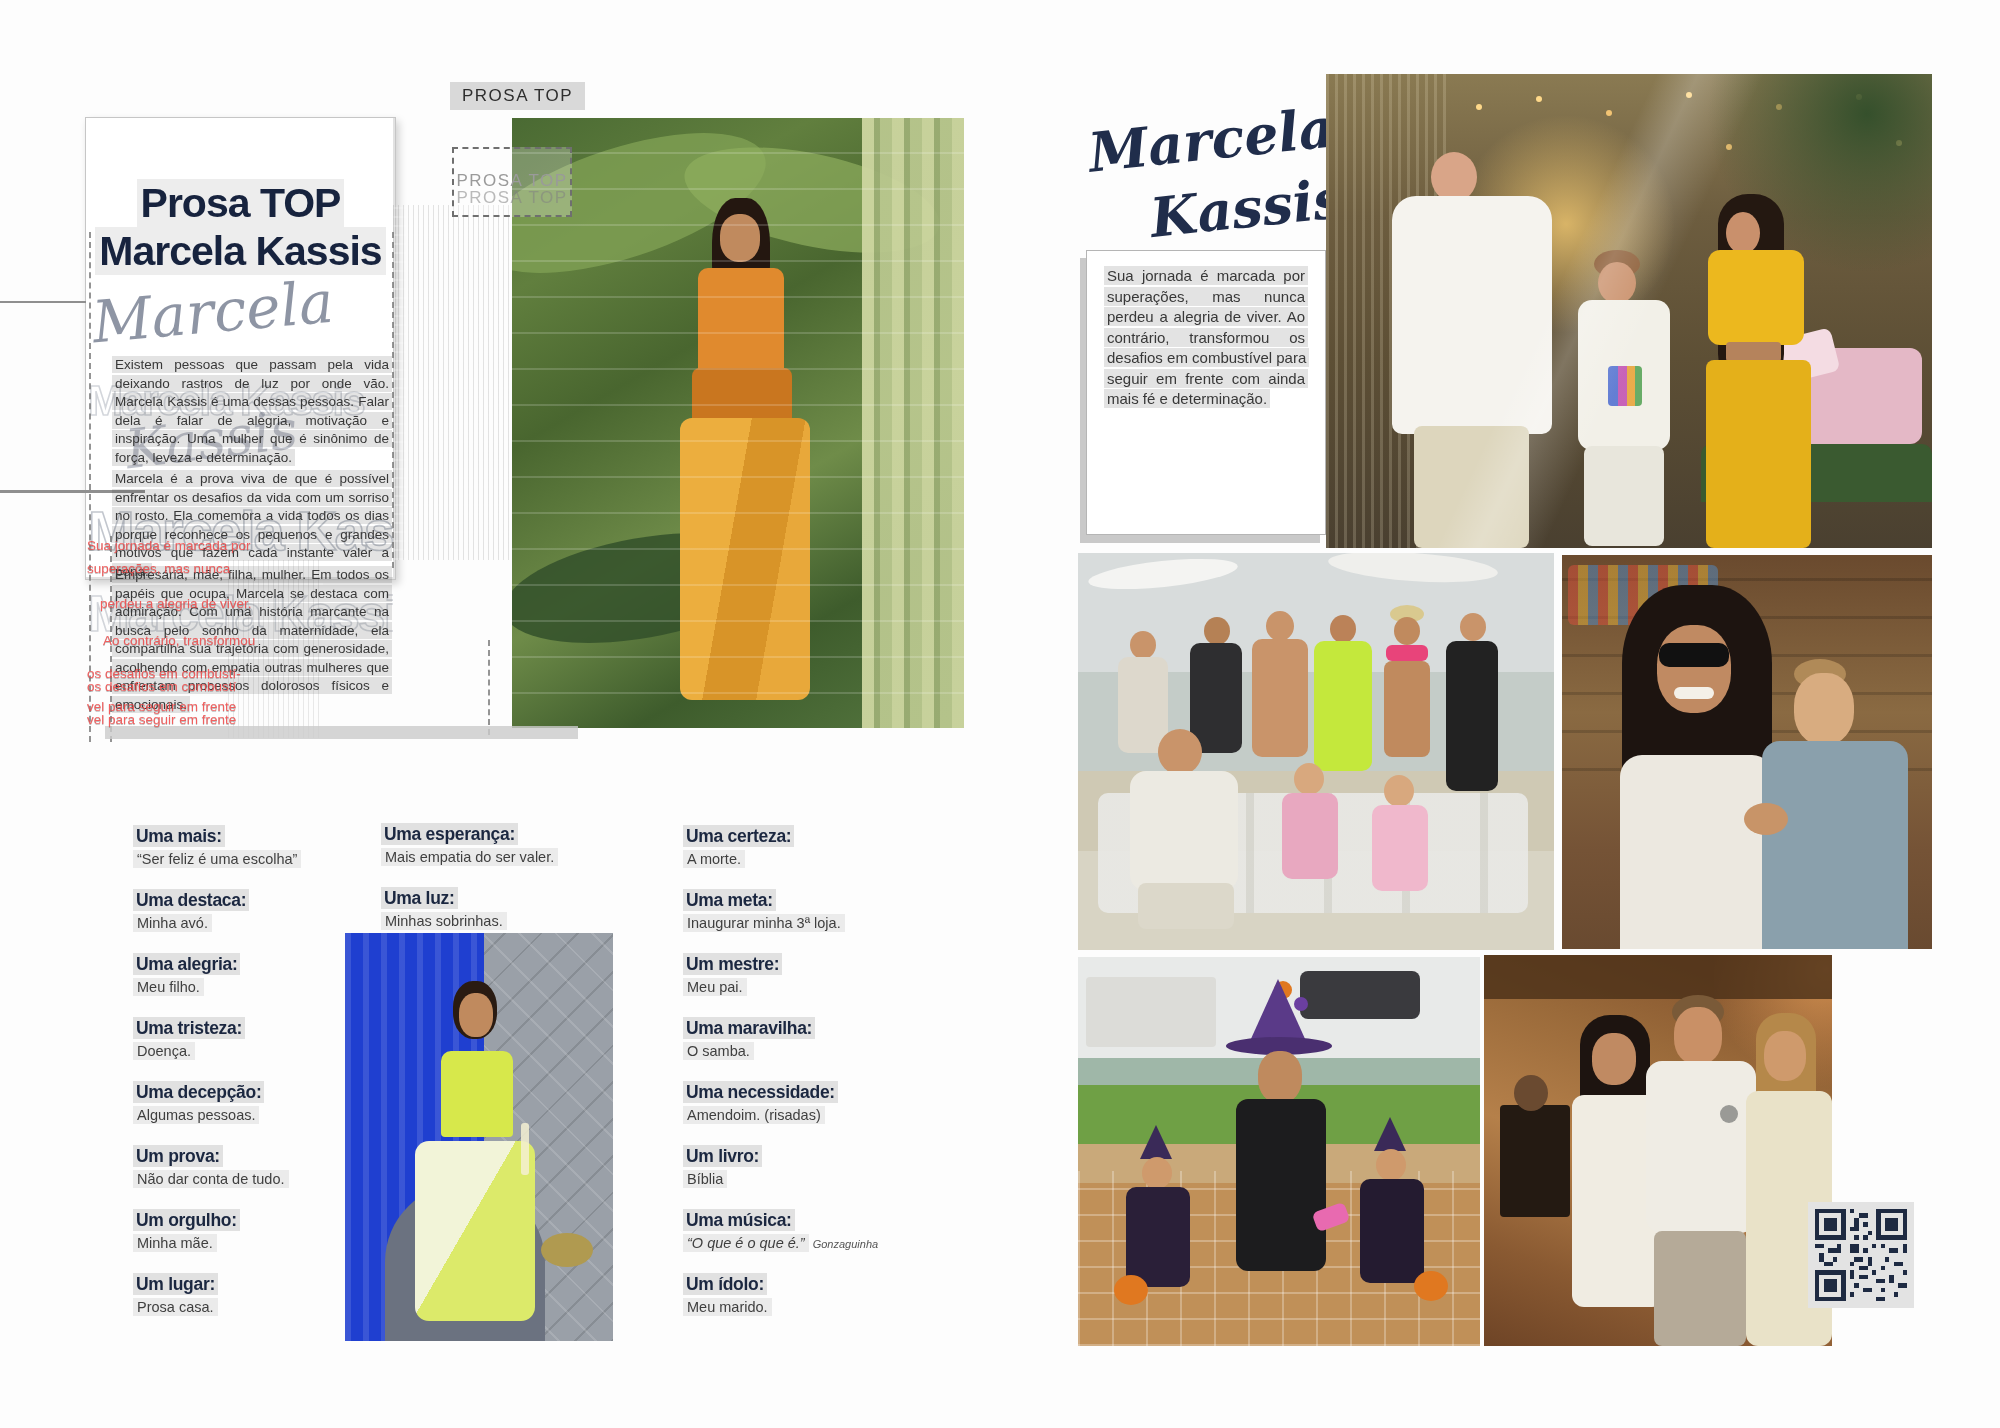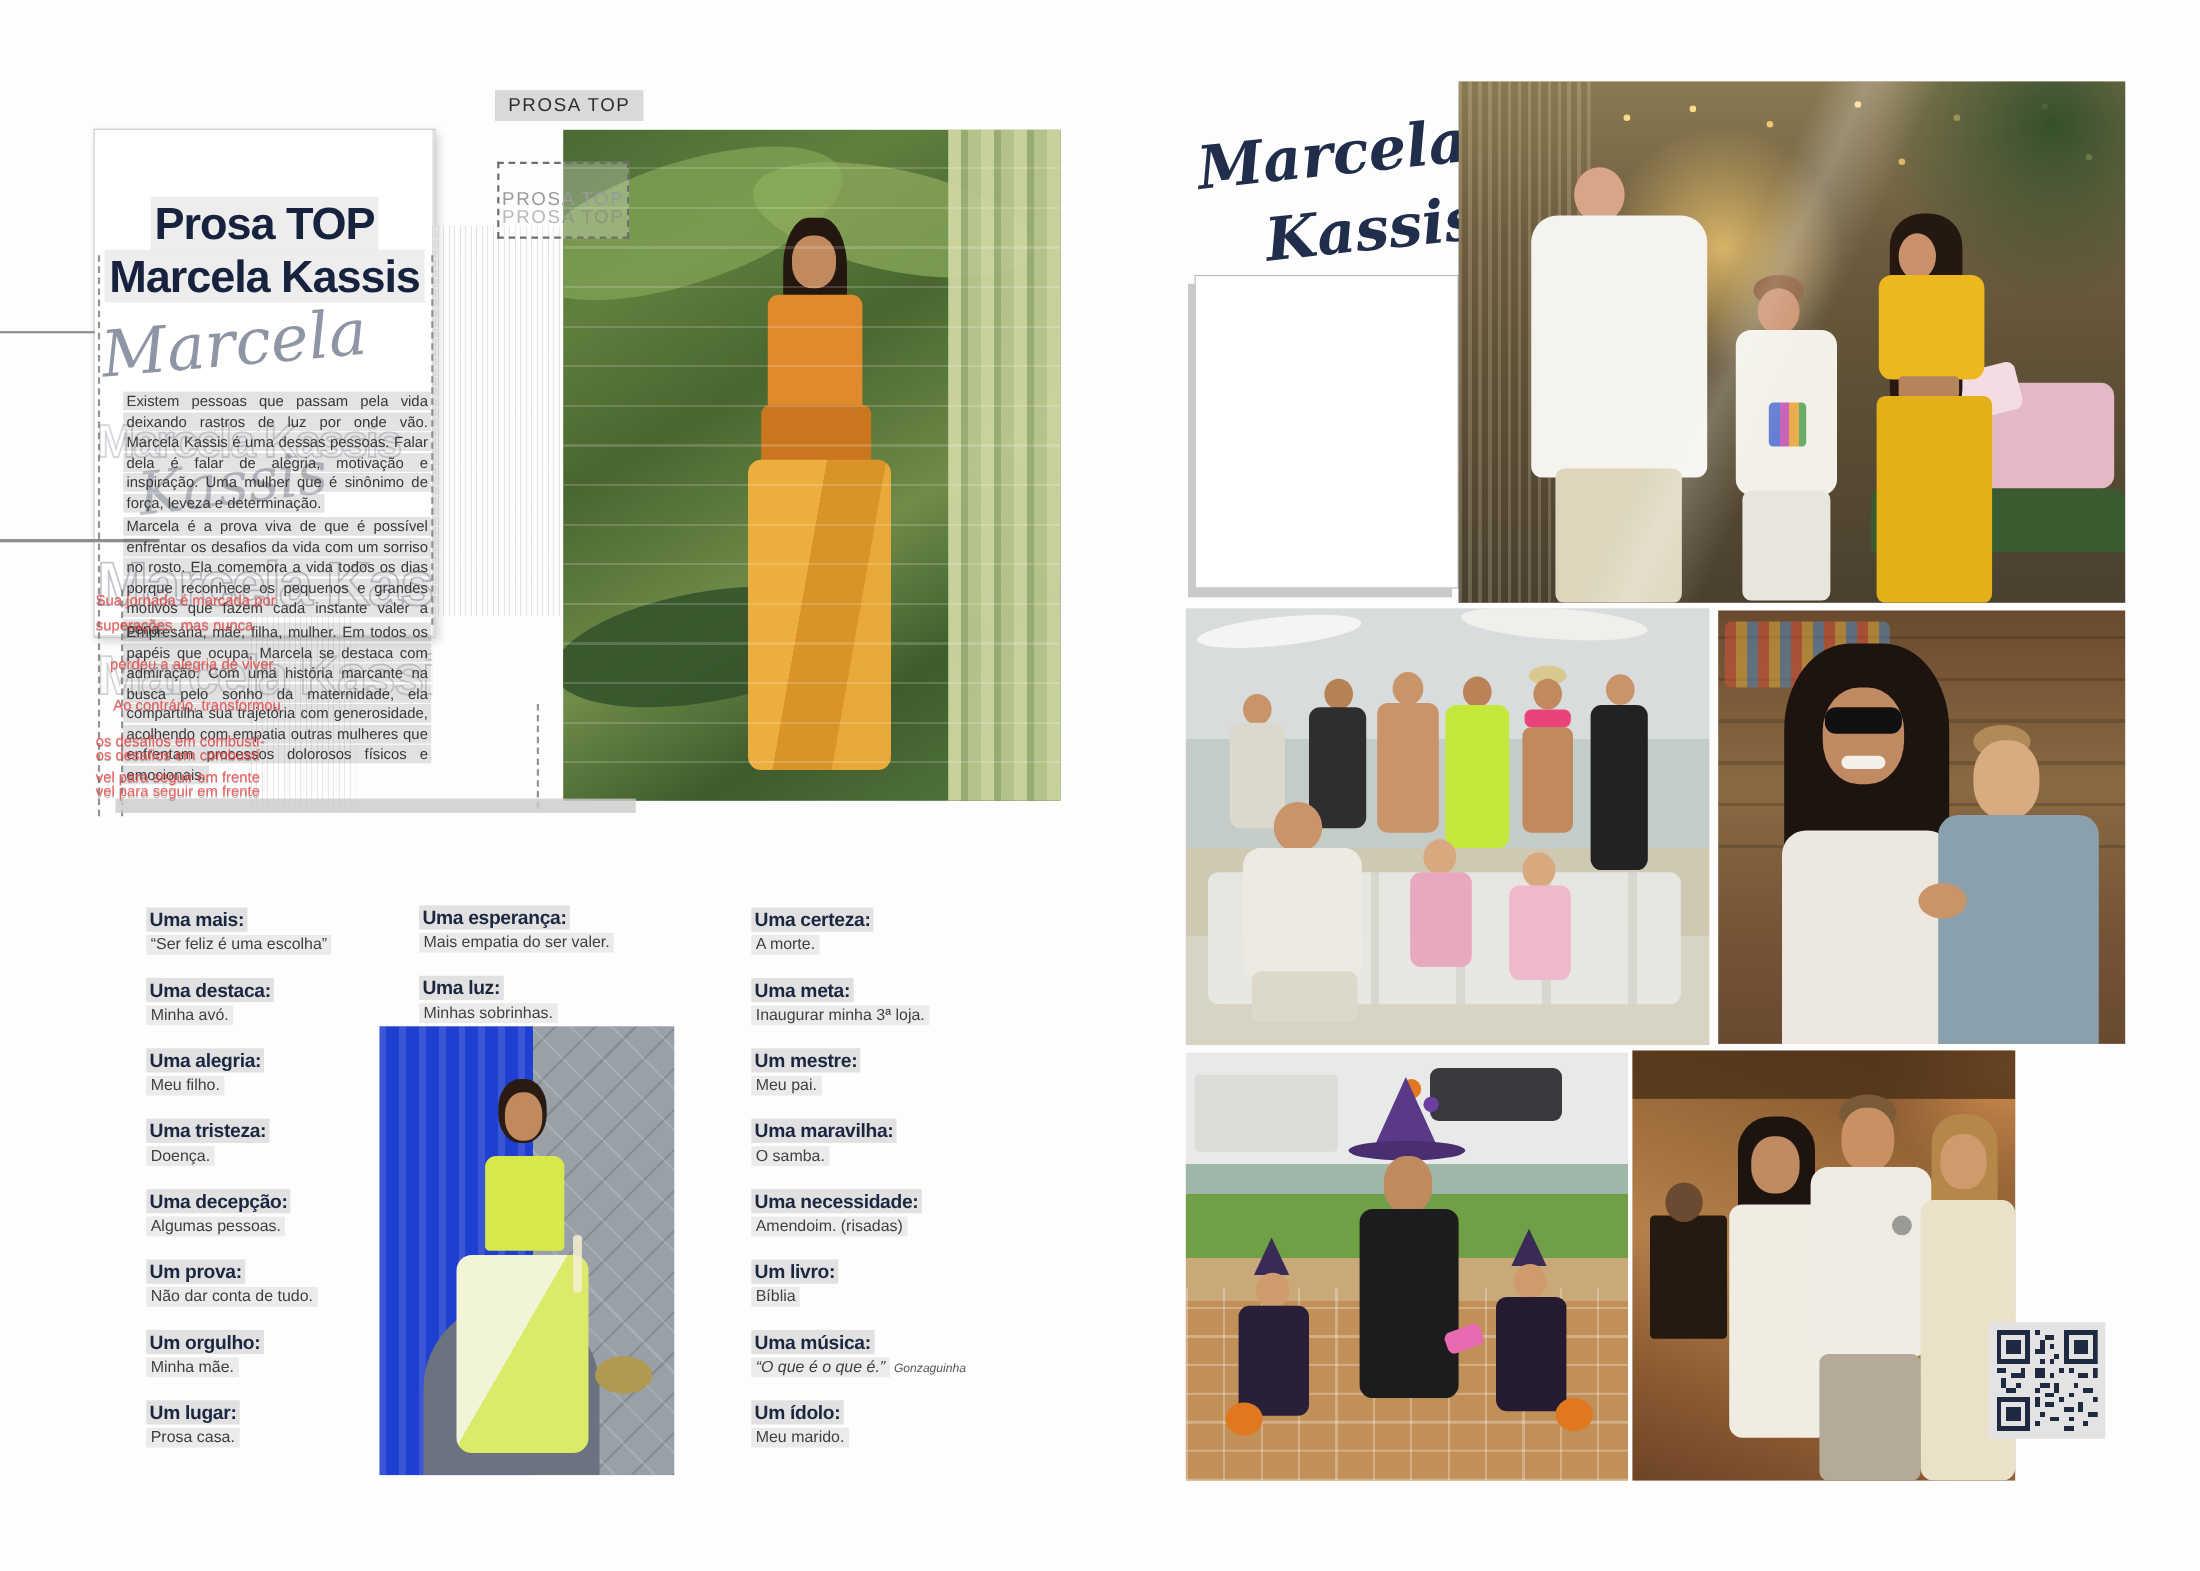--- a/index.html
+++ b/index.html
@@ -186,20 +186,21 @@
   <div class="f" style="left:96px;top:118px;width:72px;height:86px;background:#d7e84b;border-radius:10px 10px 4px 4px"></div>
   <div class="f" style="left:70px;top:208px;width:120px;height:180px;background:linear-gradient(120deg,#f2f4d8 0 45%,#dcea6a 45% 100%);border-radius:14px"></div>
   <div class="f" style="left:176px;top:190px;width:8px;height:52px;background:rgba(245,240,210,.85);border-radius:3px"></div>
   <div class="f" style="left:196px;top:300px;width:52px;height:34px;background:#b09a50;border-radius:50%"></div>
 </div>
 
 <div class="abs script" style="left:1088px;top:108px;font-size:54px;transform:rotate(-6deg);font-weight:bold">Marcela</div>
 <div class="abs script" style="left:1150px;top:176px;font-size:54px;transform:rotate(-6deg);font-weight:bold">Kassis</div>
 
 <div class="abs box-right" style="left:1086px;top:250px;width:240px;height:285px">
+  <div class="para"><span class="hl">Sua jornada é marcada por superações, mas nunca perdeu a alegria de viver. Ao contrário, transformou os desafios em combustível para seguir em frente com ainda mais fé e determinação.</span></div>
 </div>
 
 <div class="photo" style="left:1326px;top:74px;width:606px;height:474px;background:linear-gradient(180deg,#8a7a52 0%,#6d5d3f 30%,#5d4f35 60%,#4a4030 100%)">
   <div class="f curtain" style="left:0;top:0;width:120px;height:474px;opacity:.8"></div>
   <div class="f" style="left:130px;top:40px;width:220px;height:220px;background:radial-gradient(circle,rgba(235,195,110,.85) 0%,rgba(235,195,110,0) 70%)"></div>
   <div class="f rnd" style="left:150px;top:30px;width:6px;height:6px;background:#ffd98a;box-shadow:60px -8px 0 #ffd98a,130px 6px 0 #f2c474,210px -12px 0 #ffd98a,300px 0 0 #f2c474,380px -10px 0 #ffd98a,470px 4px 0 #f2c474,540px -6px 0 #ffd98a,250px 40px 0 #f2c474,420px 36px 0 #ffd98a"></div>
   <div class="f" style="left:380px;top:0;width:230px;height:200px;background:radial-gradient(ellipse at 70% 20%,#35502c 0%,rgba(53,80,44,0) 70%)"></div>
   <div class="f" style="left:436px;top:274px;width:160px;height:96px;background:#e4b8c6;border-radius:12px"></div>
   <div class="f" style="left:450px;top:260px;width:60px;height:44px;background:#f4dce3;border-radius:8px;transform:rotate(-14deg)"></div>
   <div class="f" style="left:375px;top:370px;width:231px;height:58px;background:#3a5a30;border-radius:10px 10px 0 0"></div>

